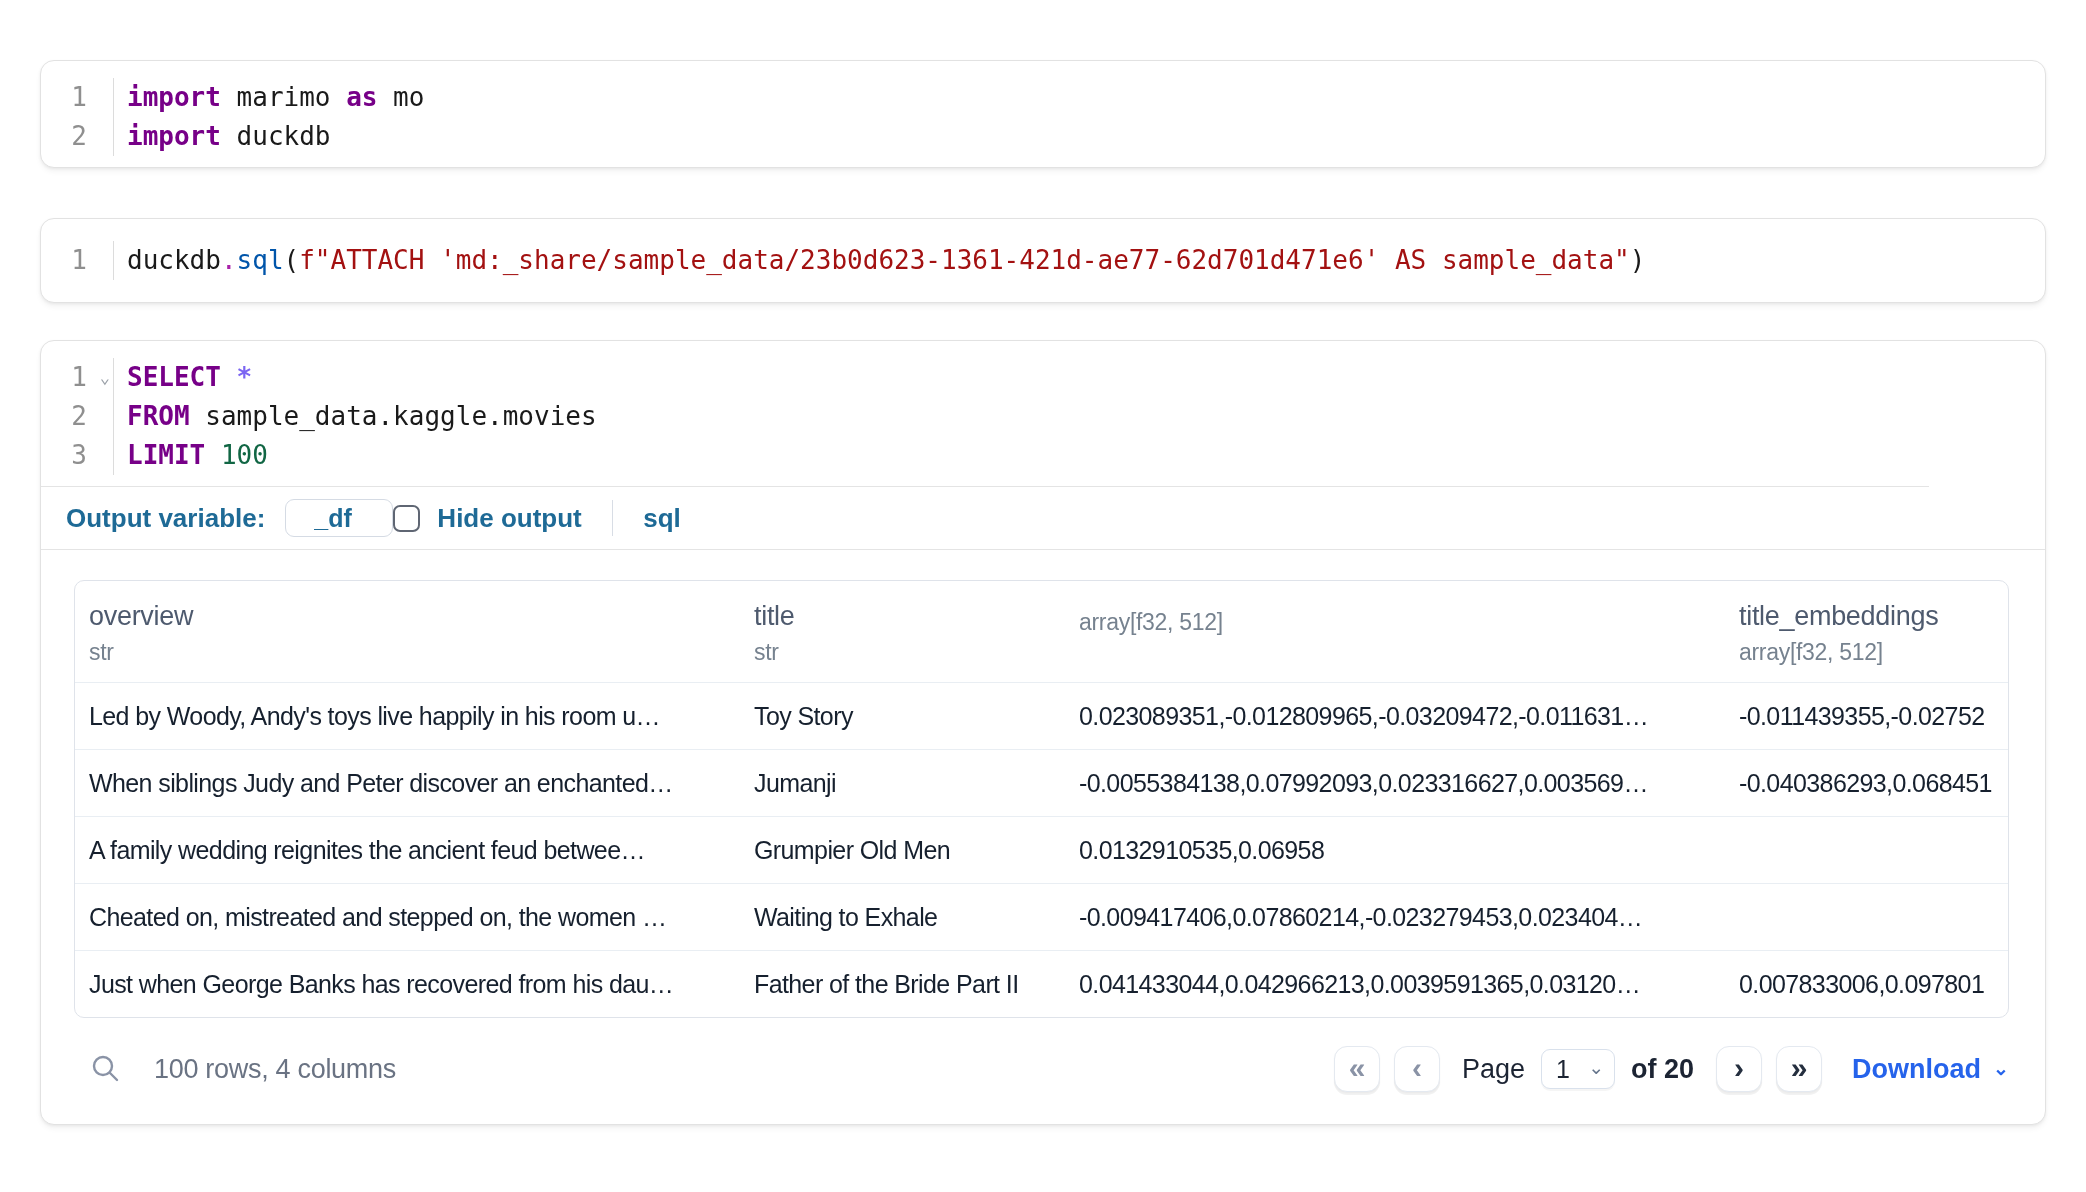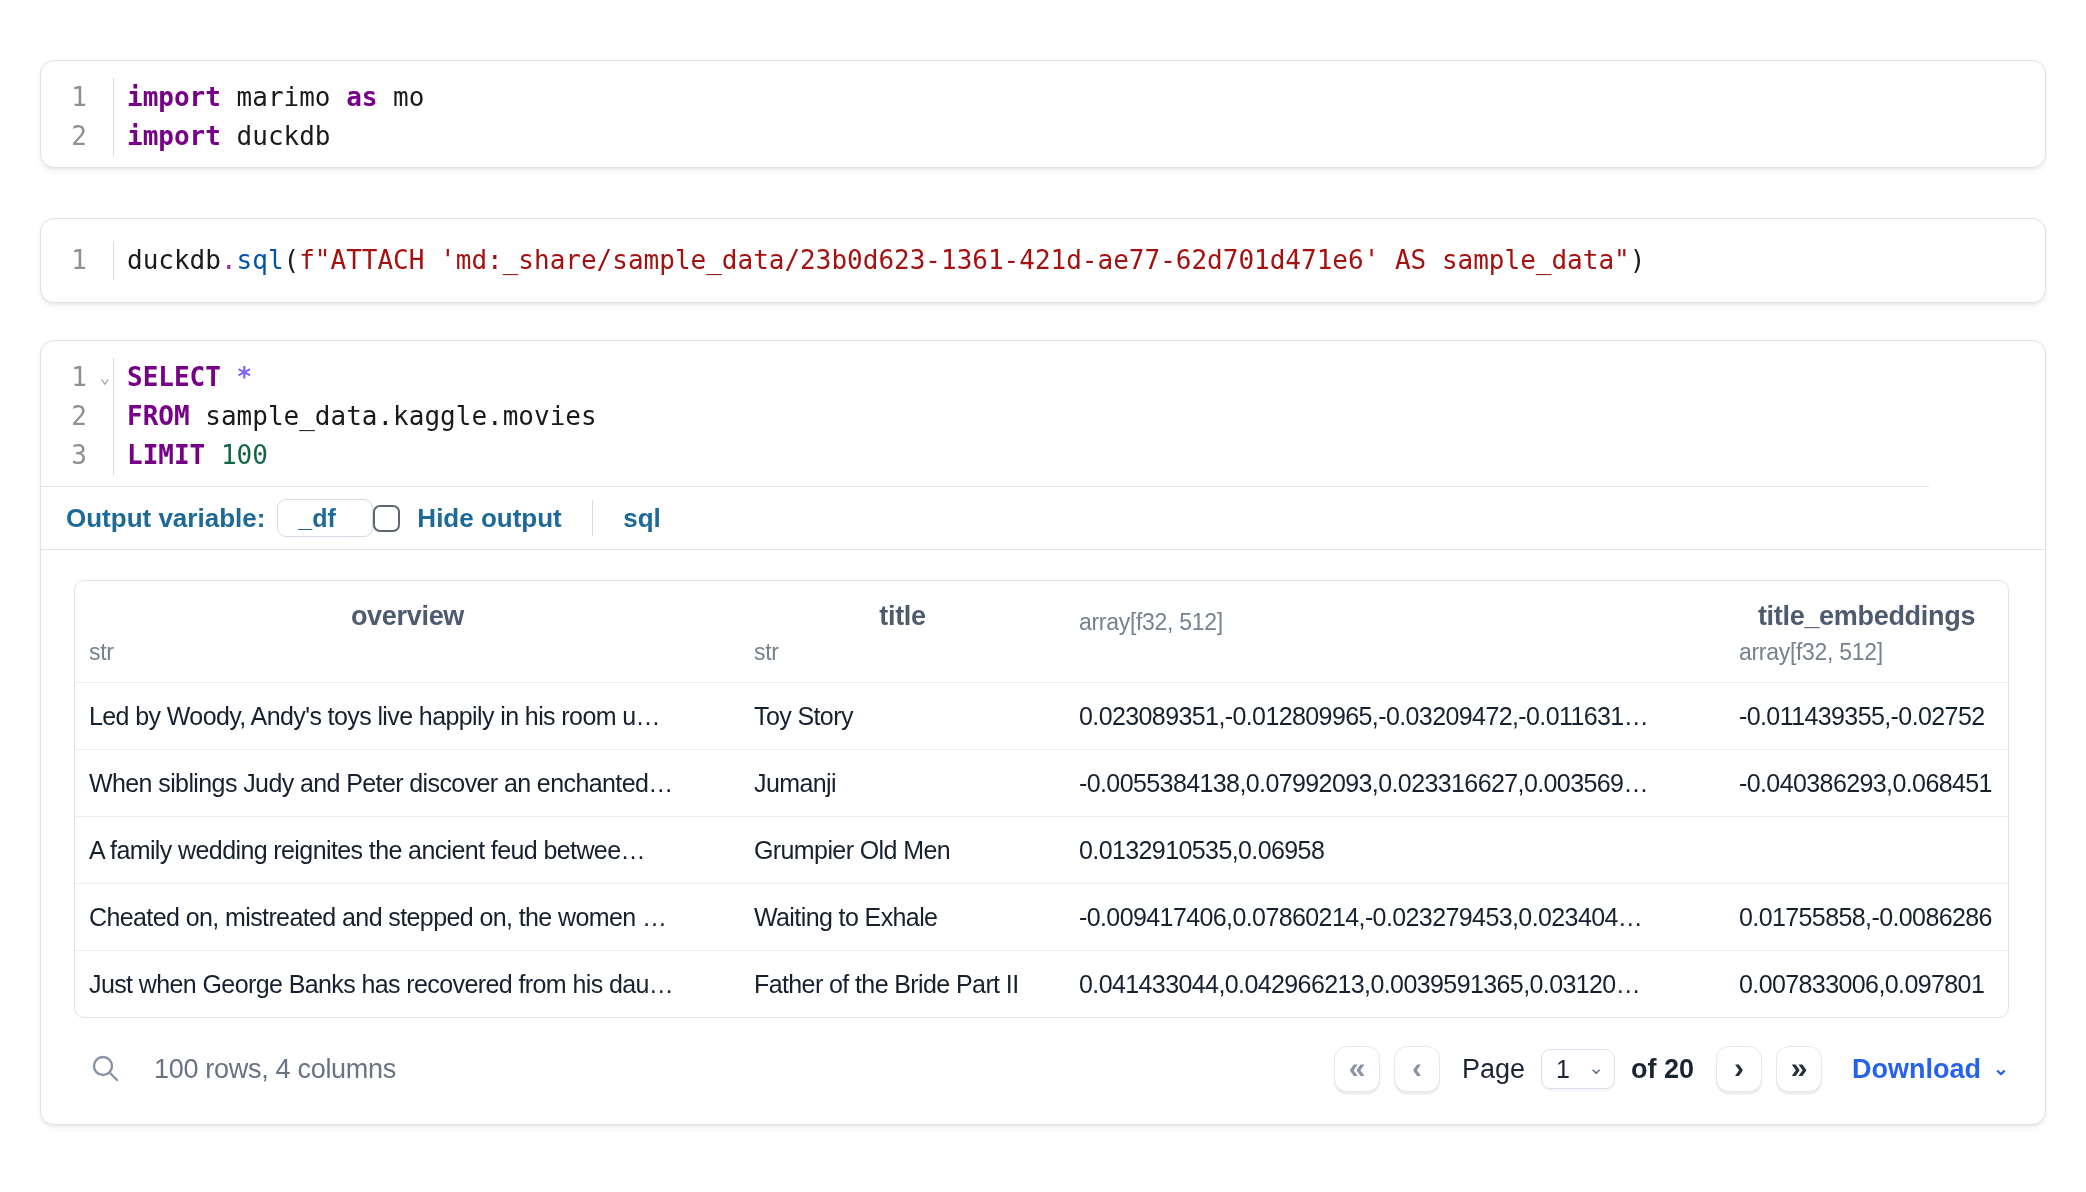--- a/index.html
+++ b/index.html
@@ -53,23 +53,23 @@
   
   .editor-divider { border-top: 1px solid #e4e4e4; margin-right: 116px; }
   .full-divider   { border-top: 1px solid #e4e4e4; }
   .output-bar {
     height: 62px; margin-right: 116px; padding-left: 25px;
     display: flex; align-items: center; 
   }
   .ob-left { display: flex; align-items: center; }
   .ob-label { font-size: 26px; font-weight: 700; color: var(--c-label); }
   .var-input {
-    margin-left: 12px; width: 96px; height: 38px;
+    margin-left: 20px; width: 108px; height: 38px;
     border: 1.5px solid #d5dbe4; border-radius: 9px;
-    padding: 0 20px; font-family: "Liberation Sans", sans-serif;
+    padding: 0 28px; font-family: "Liberation Sans", sans-serif;
     font-size: 25px; font-weight: 700; color: var(--c-label);
     outline: none; background: #fff;
   }
   .ob-right { display: flex; align-items: center; }
   .checkbox {
     width: 27px; height: 27px; border: 2.5px solid #5f6673;
     border-radius: 7px; background: #fff; flex: none;
   }
   .hide-label { margin-left: 17px; font-size: 26px; font-weight: 700; color: var(--c-label); }
   .vdiv { width: 1.5px; height: 36px; background: #d8dde5; margin: 0 30px; }
@@ -77,22 +77,22 @@
 
   
   .table-card {
     margin: 30px 36px 0 33px;
     border: 1px solid #dfe3ea; border-radius: 10px;
     overflow: hidden;
   }
   .tgrid { display: grid; grid-template-columns: 665px 325px 660px minmax(0,1fr); }
   .th-cell { padding: 20px 14px 16px 14px; min-width: 0; overflow: hidden; }
   .th-name {
-    font-size: 27px; font-weight: 700; color: var(--c-header);
-    letter-spacing: -0.3px; line-height: 30px; white-space: nowrap; text-align: center;
+    font-size: 27px; font-weight: 400; color: var(--c-header);
+    letter-spacing: -0.3px; line-height: 30px; white-space: nowrap;
   }
   .th-dtype { font-size: 23px; color: #76828f; letter-spacing: -0.3px; margin-top: 8px; white-space: nowrap; }
   .trow { border-top: 1px solid #e9eef3; }
   .td-cell {
     height: 66px; padding: 0 14px; display: flex; align-items: center;
     min-width: 0; overflow: hidden; white-space: nowrap;
     font-size: 25px; letter-spacing: -0.6px; color: var(--c-text);
   }
 
   
@@ -221,21 +221,20 @@
           </div>
           <div class="tgrid trow">
             <div class="td-cell">A family wedding reignites the ancient feud betwee…</div>
             <div class="td-cell">Grumpier Old Men</div>
             <div class="td-cell">0.0132910535,0.06958</div>
           </div>
           <div class="tgrid trow">
             <div class="td-cell">Cheated on, mistreated and stepped on, the women …</div>
             <div class="td-cell">Waiting to Exhale</div>
             <div class="td-cell">-0.009417406,0.07860214,-0.023279453,0.023404…</div>
-            <div class="td-cell">0.01755858,-0.0086286</div>
           </div>
           <div class="tgrid trow">
             <div class="td-cell">Just when George Banks has recovered from his dau…</div>
             <div class="td-cell">Father of the Bride Part II</div>
             <div class="td-cell">0.041433044,0.042966213,0.0039591365,0.03120…</div>
             <div class="td-cell">0.007833006,0.097801</div>
           </div>
         </div>
     </div>
 

